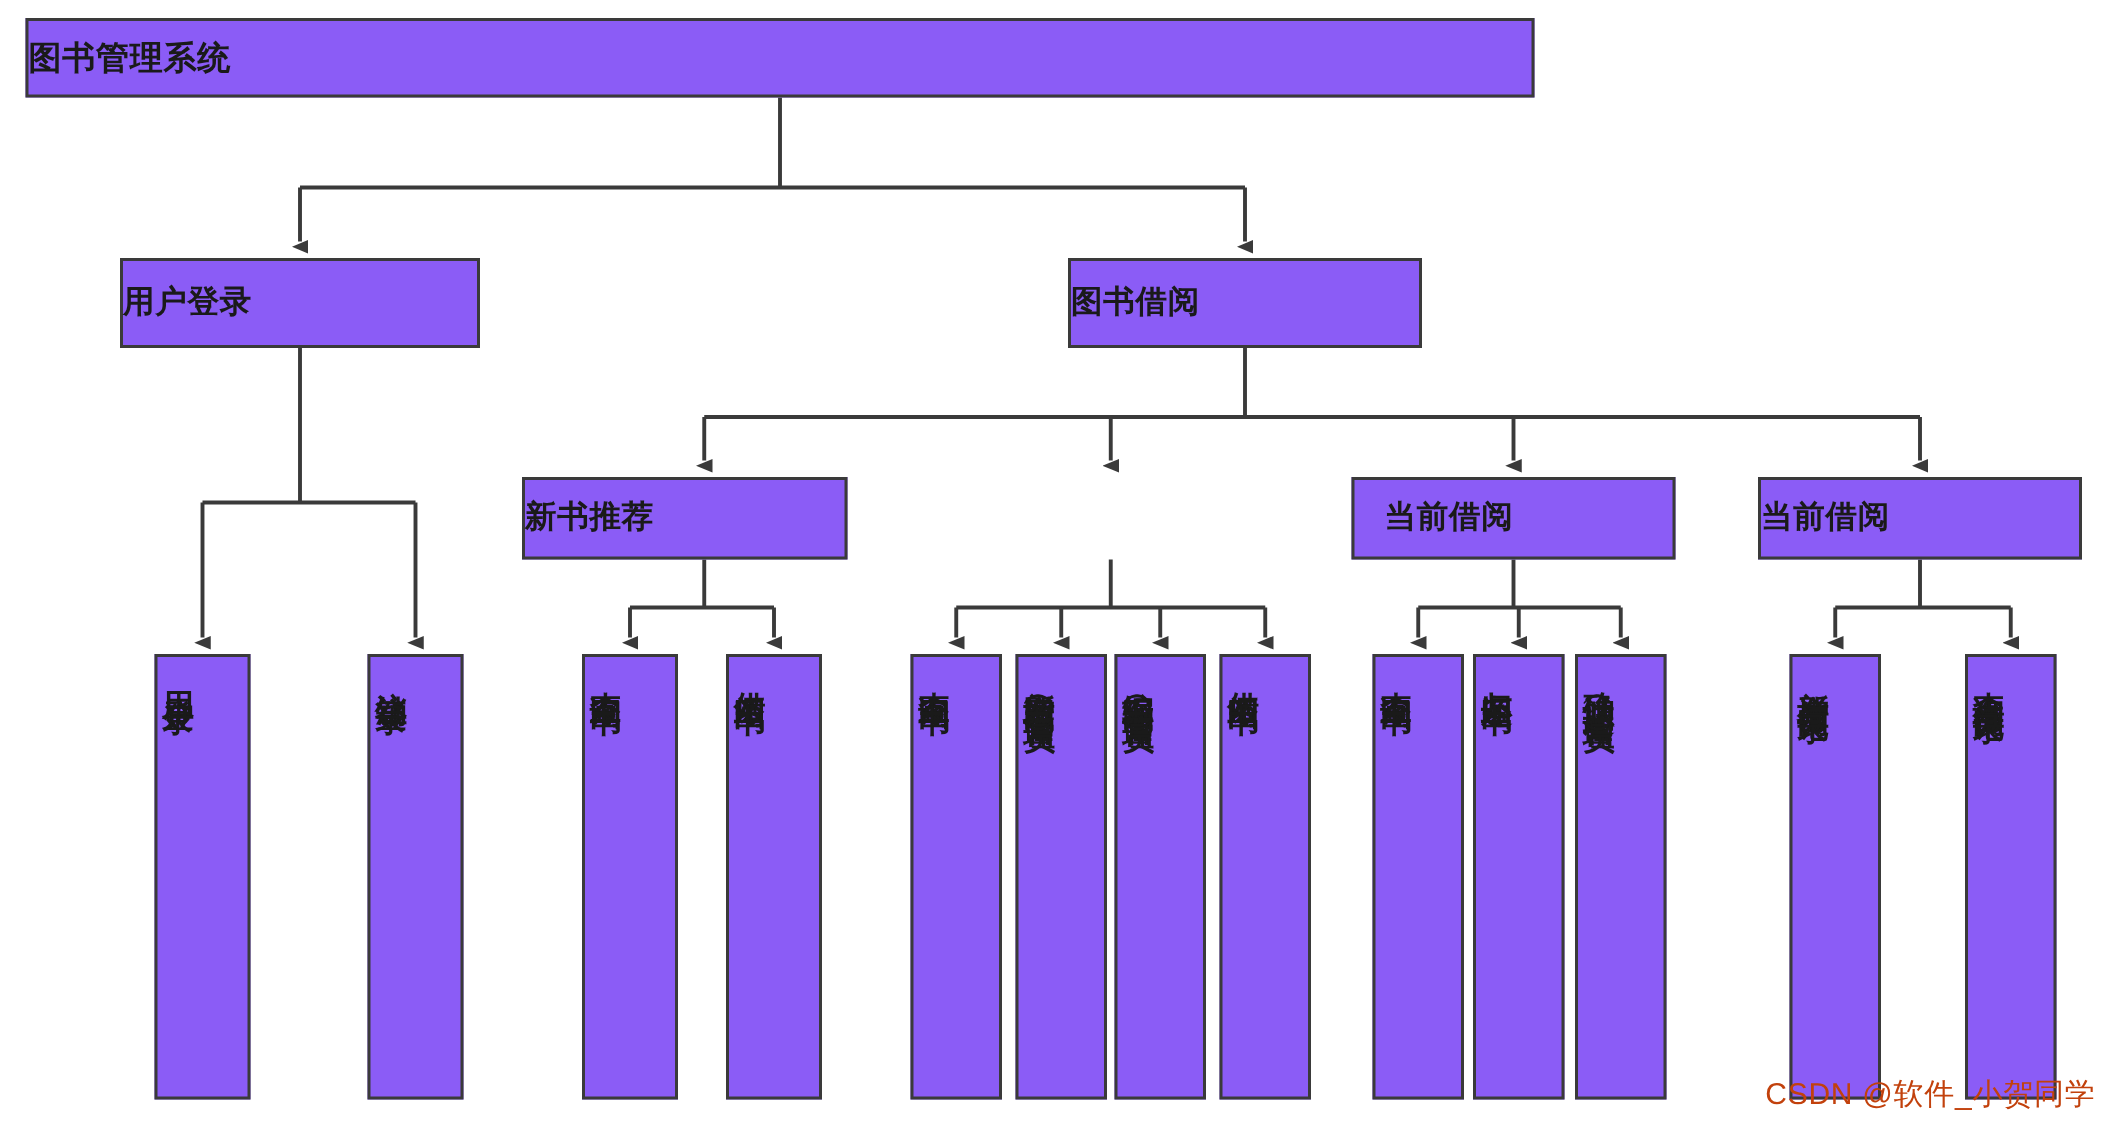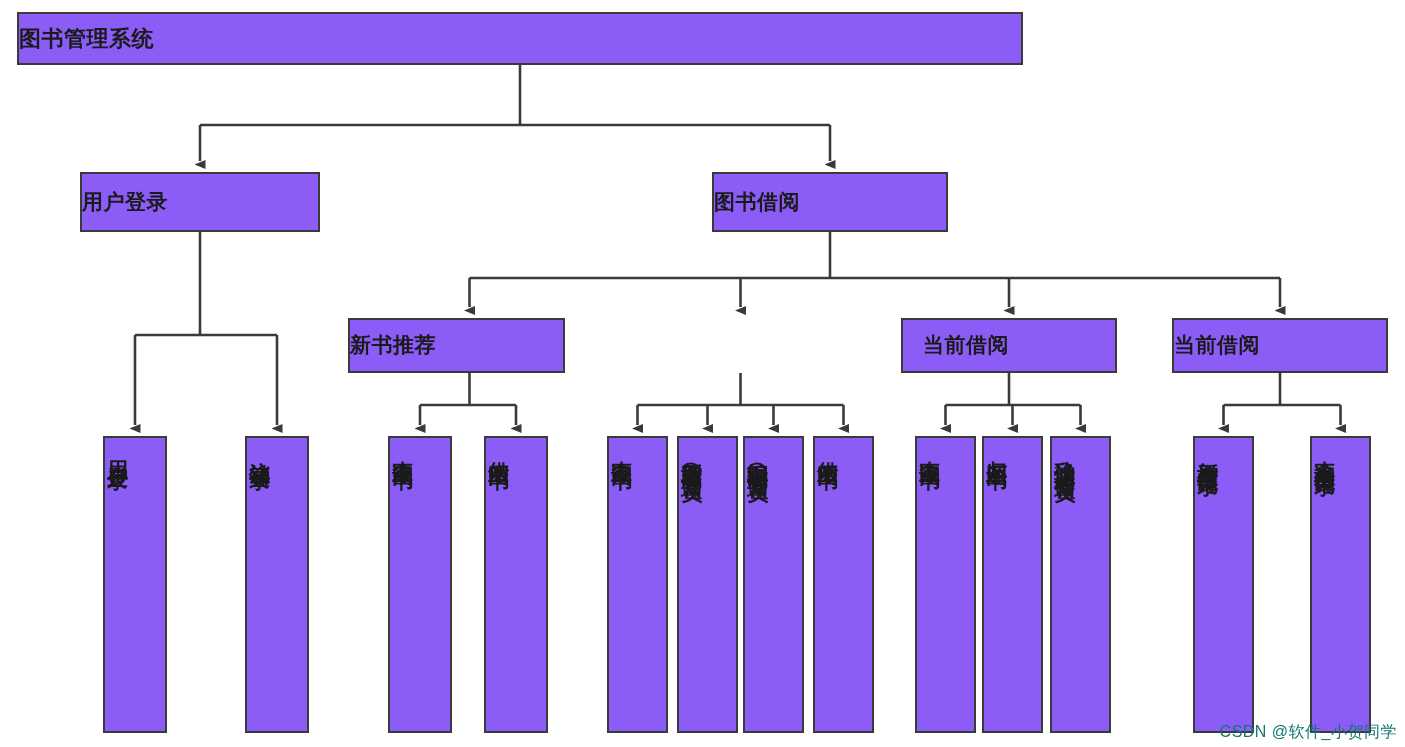--- a/index.html
+++ b/index.html
@@ -53,22 +53,22 @@
     text-orientation: upright;
     font-size: 21px;
     letter-spacing: 3px;
     white-space: nowrap;
   }
   .node.root .label { font-size: 22px; }
   #watermark {
     position: absolute;
     right: 8px;
     bottom: 4px;
-    font-size: 16px;
-    color: #0f766e;
+    font-size: 20px;
+    color: #c2410c;
     letter-spacing: 0.5px;
     white-space: nowrap;
     pointer-events: none;
   }
 </style>
 </head>
 <body>
 
 <div id="canvas">
 

